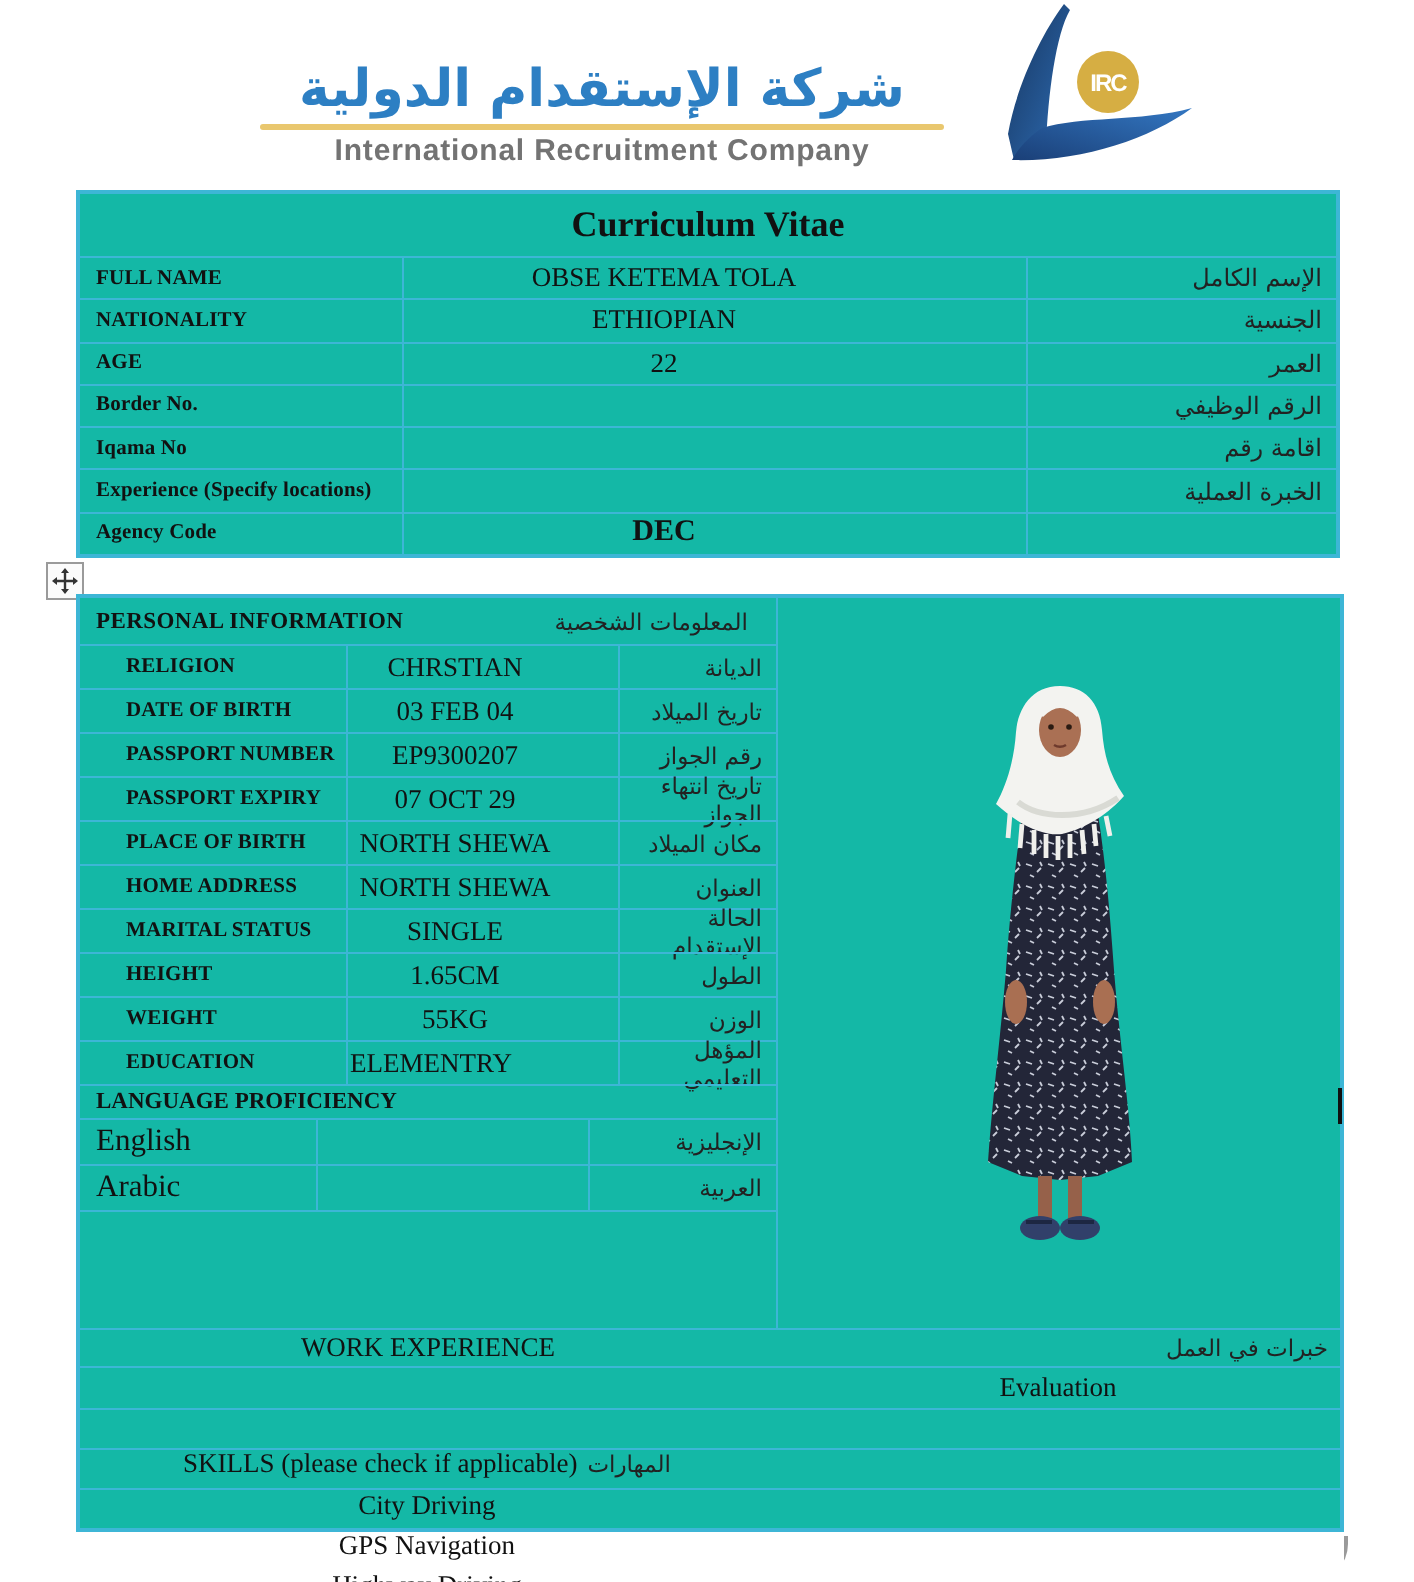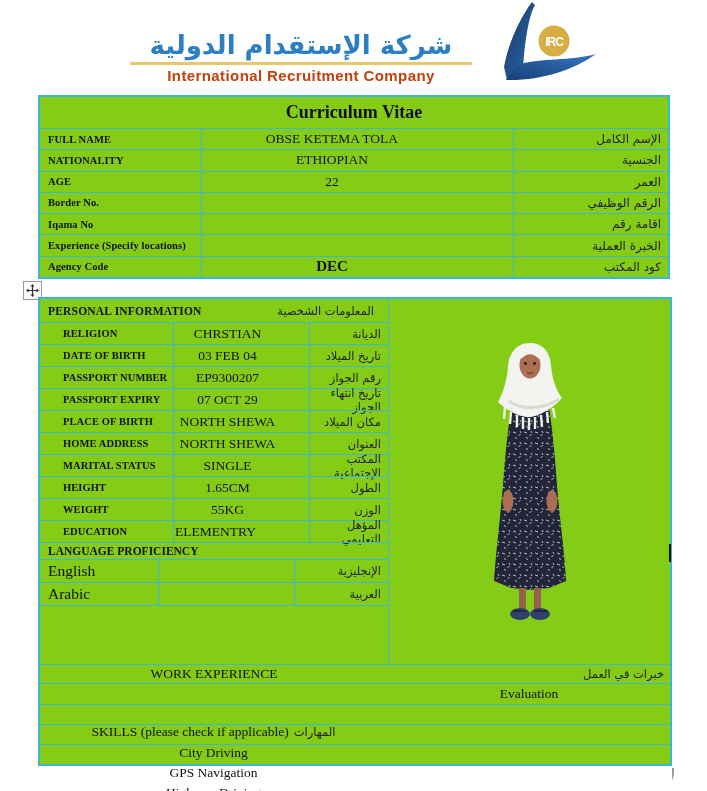--- a/index.html
+++ b/index.html
@@ -4,24 +4,24 @@
 <style>
   html,body{margin:0;padding:0;background:#fff;}
   .page{
     position:relative;width:674px;height:791px;background:#ffffff;overflow:hidden;
     font-family:"Liberation Serif", serif;color:#111;border-radius:19px;
   }
   
   .brand{position:absolute;left:130px;top:30px;width:342px;text-align:center;}
   .brand-ar{font-family:"DejaVu Sans", sans-serif;direction:rtl;font-size:26px;font-weight:bold;color:#2d7fc3;line-height:30px;}
   .brand-rule{height:3px;background:#e9c76e;margin:2px 0 2px 0;border-radius:2px;}
-  .brand-en{font-family:"Liberation Sans", sans-serif;font-size:15px;font-weight:bold;color:#c2410c;letter-spacing:.4px;}
+  .brand-en{font-family:"Liberation Sans", sans-serif;font-size:15px;font-weight:bold;color:#737373;letter-spacing:.4px;}
   .logo{position:absolute;left:478px;top:0px;}
   
-  .tbl{position:absolute;box-sizing:border-box;border:2px solid #3db6d6;background:#84cc16;display:flex;flex-direction:column;}
+  .tbl{position:absolute;box-sizing:border-box;border:2px solid #3db6d6;background:#14b8a6;display:flex;flex-direction:column;}
   .trow{display:flex;box-sizing:border-box;border-top:1.5px solid #3db6d6;align-items:center;}
   .trow:first-child{border-top:none;}
   .lbl{font-weight:bold;font-size:10.5px;padding-left:8px;box-sizing:border-box;letter-spacing:.1px;}
   .val{font-size:13.5px;display:flex;align-items:center;justify-content:center;box-sizing:border-box;height:100%;}
   .ar{font-family:"DejaVu Sans", sans-serif;direction:rtl;font-size:11.5px;color:#222;}
   .arl{display:flex;align-items:center;justify-content:flex-end;padding-right:7px;box-sizing:border-box;height:100%;flex:1;}
   .cell-b{border-left:1.5px solid #3db6d6;border-right:1.5px solid #3db6d6;}
   
   .cv-table{left:38px;top:95px;width:632px;height:184px;}
   .cv-title{height:31px;display:flex;align-items:center;justify-content:center;font-size:18px;font-weight:bold;}
@@ -131,23 +131,20 @@
     <div class="trow">
       <div class="lbl">Experience (Specify locations)</div>
       <div class="val cell-b"></div>
       <div class="arl">
           <span class="ar" dir="rtl">الخبرة العملية</span>
         </div>
     </div>
     <div class="trow">
       <div class="lbl">Agency Code</div>
       <div class="val cell-b bold">DEC</div>
-      <div class="arl">
-          <span class="ar" dir="rtl">كود المكتب</span>
-        </div>
     </div>
   </section>
 
   <div class="move-handle">
     <svg width="13" height="13" viewBox="0 0 13 13">
       <path d="M6.5,0 L8.5,2.5 H7.1 V5.9 H10.5 V4.5 L13,6.5 L10.5,8.5 V7.1 H7.1 V10.5 H8.5 L6.5,13 L4.5,10.5 H5.9 V7.1 H2.5 V8.5 L0,6.5 L2.5,4.5 V5.9 H5.9 V2.5 H4.5 Z" fill="#333"></path>
     </svg>
   </div>
 
   <section class="tbl main-table">
@@ -197,21 +194,21 @@
           <div class="lbl">HOME ADDRESS</div>
           <div class="val cell-b">NORTH SHEWA</div>
           <div class="arl">
               <span class="ar" dir="rtl">العنوان</span>
             </div>
         </div>
         <div class="trow p-row">
           <div class="lbl">MARITAL STATUS</div>
           <div class="val cell-b">SINGLE</div>
           <div class="arl">
-              <span class="ar" dir="rtl">المكتب الإجتماعية</span>
+              <span class="ar" dir="rtl">الحالة الإستقدام</span>
             </div>
         </div>
         <div class="trow p-row">
           <div class="lbl">HEIGHT</div>
           <div class="val cell-b">1.65CM</div>
           <div class="arl">
               <span class="ar" dir="rtl">الطول</span>
             </div>
         </div>
         <div class="trow p-row">

